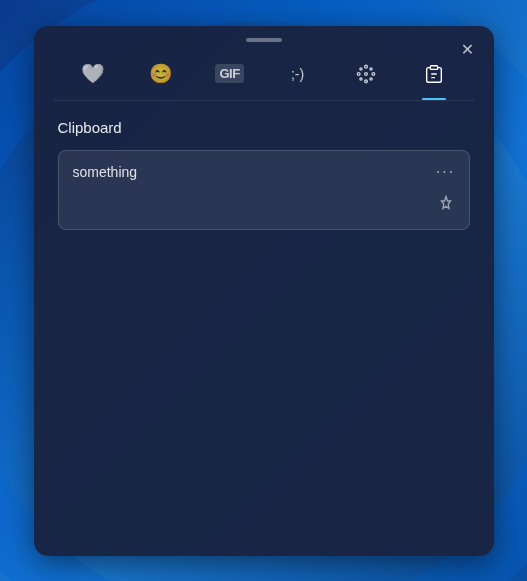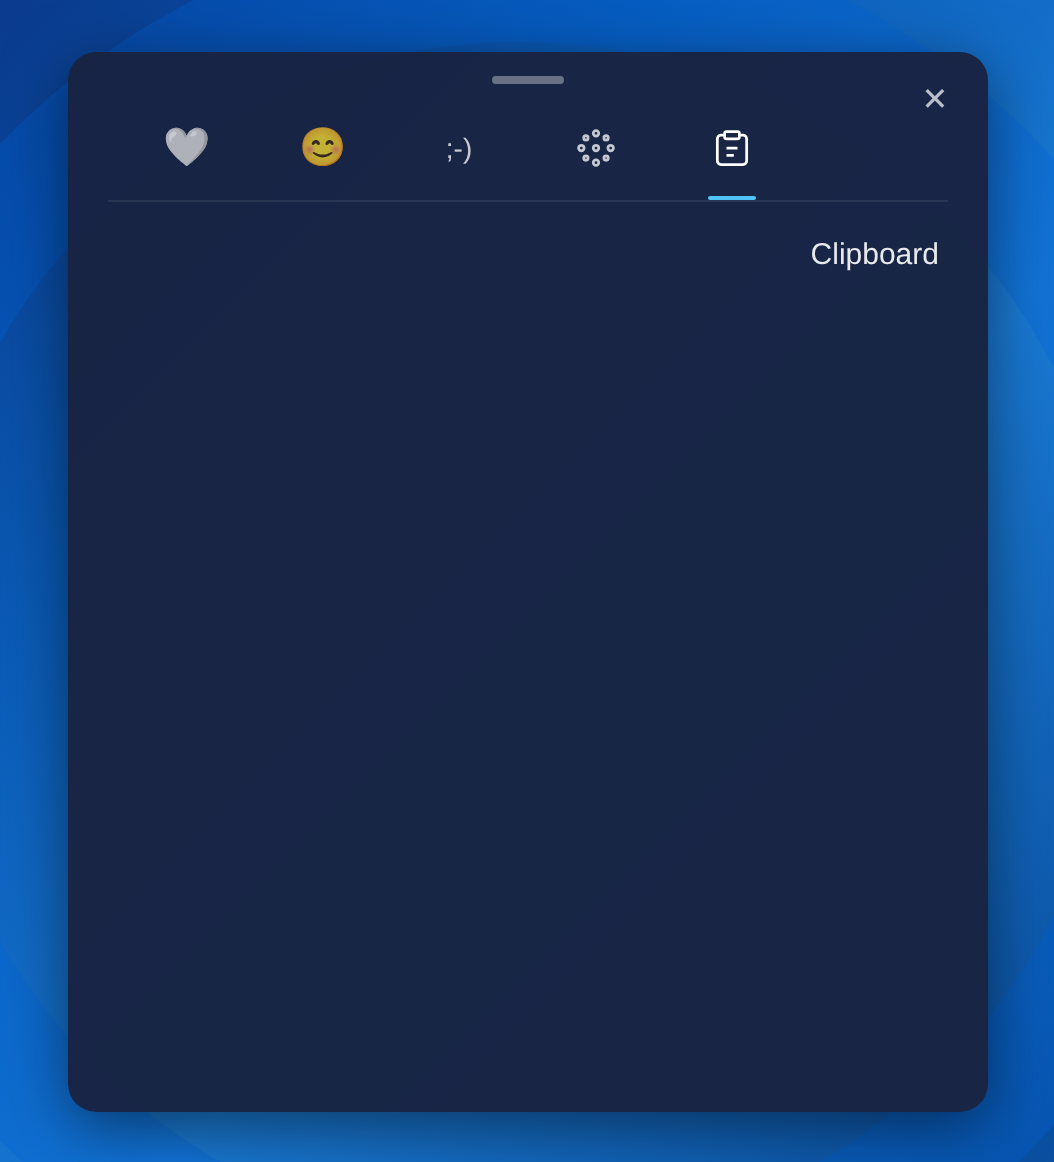--- a/index.html
+++ b/index.html
@@ -116,25 +116,24 @@
       flex: 1;
       padding: 18px 24px;
       display: flex;
       flex-direction: column;
       overflow: hidden;
     }
 
     
     .clipboard-header {
       display: flex;
-      align-items: flex-end;
+      align-items: center;
       justify-content: space-between;
       margin-bottom: 14px;
       flex-shrink: 0;
-      flex-direction: column;
     }
 
     .clipboard-title {
       color: rgba(255,255,255,0.9);
       font-size: 15px;
       font-weight: 400;
     }
 
     .clear-all-btn {
       background: rgba(255,255,255,0.08);
@@ -212,20 +211,23 @@
   <div class="tab-bar">
 
     <div class="tab-item">
       <span style="font-size:19px;">🤍</span>
     </div>
 
     <div class="tab-item">
       <span style="font-size:19px;">😊</span>
     </div>
 
+    <div class="tab-item">
+      <span style="font-size:13px; font-weight:600; letter-spacing:-0.5px; background: rgba(255,255,255,0.15); padding: 2px 4px; border-radius:3px;">GIF</span>
+    </div>
 
     <div class="tab-item">
       <span style="font-size:14px;">;-)</span>
     </div>
 
     <div class="tab-item">
 
       <svg class="icon-svg" viewBox="0 0 24 24" stroke="currentColor" fill="currentColor">
         <circle cx="12" cy="4" r="1.5"></circle>
         <circle cx="12" cy="20" r="1.5"></circle>
@@ -252,16 +254,28 @@
   </div>
 
   <div class="tab-divider"></div>
 
   <div class="content">
 
     <div class="clipboard-header">
       <span class="clipboard-title">Clipboard</span>
     </div>
 
+    <div class="clip-card">
+      <span class="clip-text">something</span>
+      <button class="clip-menu-btn">
+        <span>···</span>
+      </button>
+      <button class="pin-btn">
+        
+        <svg width="18" height="18" viewBox="0 0 24 24" fill="none" stroke="rgba(255,255,255,0.55)" stroke-width="1.8">
+          <path d="M12 2l2 6h4l-3 4 1 6-4-3-4 3 1-6-3-4h4z"></path>
+        </svg>
+      </button>
+    </div>
 
   </div>
 
 </div>
 
 </body></html>

